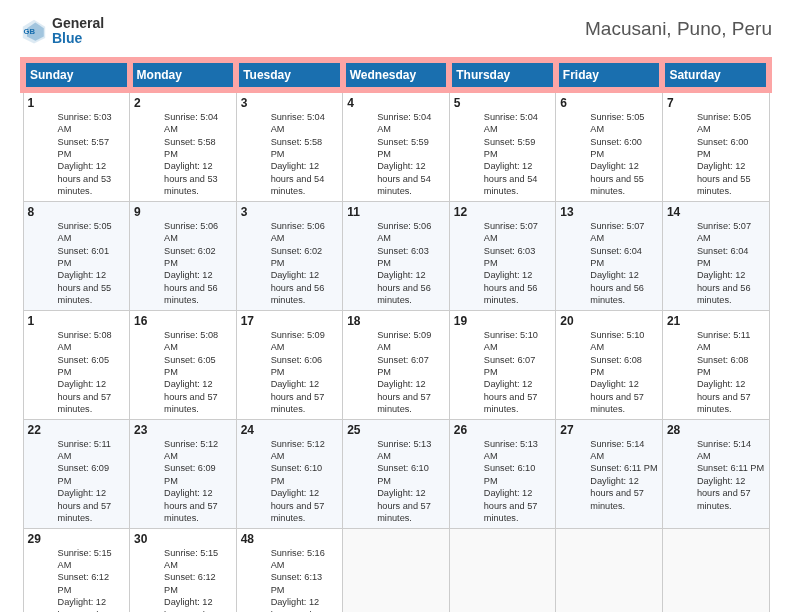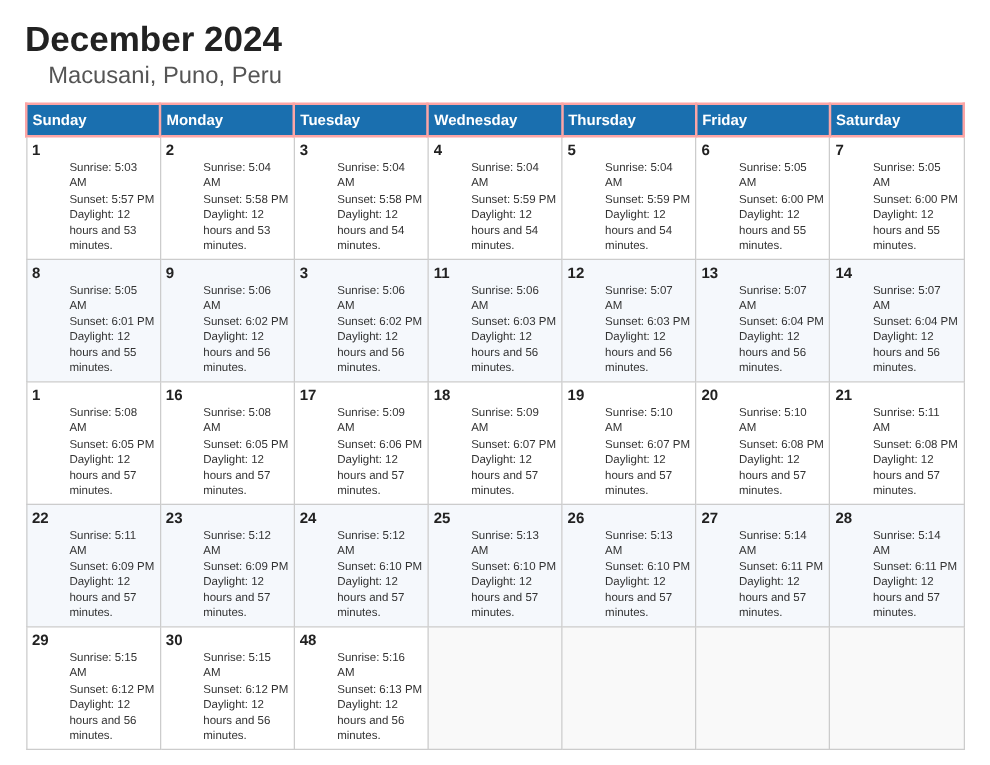--- a/index.html
+++ b/index.html
@@ -61,21 +61,21 @@
       width: 100%;
       table-layout: fixed;
     }
     .calendar th {
       background-color: #1a6faf;
       color: white;
       font-size: 12px;
       font-weight: bold;
       padding: 5px 4px;
       text-align: left;
-      border: 2px solid #fca5a5;
+      border: 6px solid #fca5a5;
     }
     .calendar td {
       border: 1px solid #ccc;
       vertical-align: top;
       padding: 3px 4px;
       font-size: 9.5px;
       color: #333;
       background: #fff;
       height: 82px;
     }
@@ -97,22 +97,33 @@
     }
     .empty-cell {
       background: #f9f9f9 !important;
     }
   </style>
 </head>
 <body>
 
 <div class="page">
   <div class="header">
+    <div class="logo">
+      <svg class="logo-icon" viewBox="0 0 40 40">
+        <rect width="40" height="40" fill="none"></rect>
+        <polygon points="20,4 36,14 36,30 20,38 4,30 4,14" fill="#1a6faf" opacity="0.15"></polygon>
+        <polygon points="22,8 34,16 34,28 22,34 10,28 10,16" fill="#1a6faf" opacity="0.3"></polygon>
+        <text x="5" y="24" font-size="11" font-weight="bold" fill="#1a6faf">GB</text>
+      </svg>
+      <div class="logo-text">
+        <span>General</span>
+        <span>Blue</span>
+      </div>
+    </div>
     <div class="title-block">
-      <div class="main-title">December 2024</div>
       <div class="subtitle">Macusani, Puno, Peru</div>
     </div>
   </div>
 
   <table class="calendar">
     <thead>
       <tr id="weekday-header">
       <th>Sunday</th>
           <th>Monday</th>
           <th>Tuesday</th>

